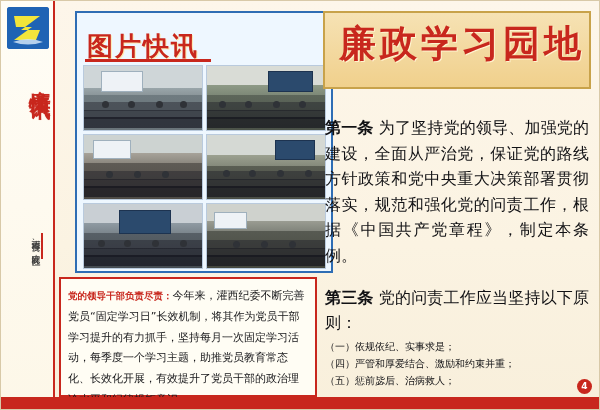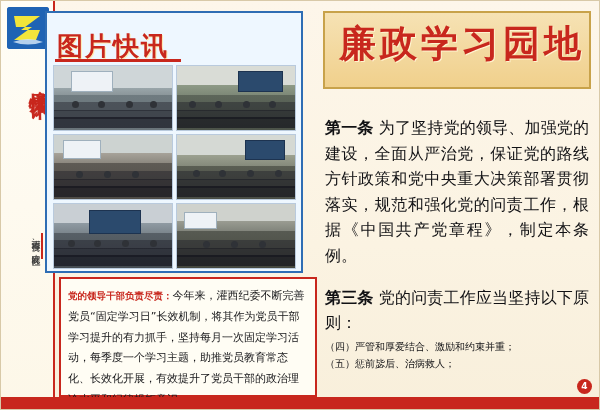--- a/index.html
+++ b/index.html
@@ -66,21 +66,21 @@
   #left-sub .dash {
     display: block;
     height: 26px;
     border-left: 2px solid #c8271d;
     margin: 0 auto 3px auto;
     width: 0;
   }
   
   #photo-panel {
     position: absolute;
-    left: 44px; top: 10px;
+    left: 74px; top: 10px;
     width: 258px; height: 262px;
     background: #eef7ff;
     border: 2px solid #2e6db4;
     box-sizing: border-box;
     padding: 4px;
   }
   #photo-title {
     position: absolute;
     left: 10px; top: 16px;
     font-size: 26px;
@@ -369,20 +369,21 @@
         <span>为了坚持党的领导、加强党的建设，全面从严治党，保证党的路线方针政策和党中央重大决策部署贯彻落实，规范和强化党的问责工作，根据《中国共产党章程》，制定本条例。</span>
       </p>
 
 
       <p class="art">
         <b>第三条</b>
         <span>党的问责工作应当坚持以下原则：</span>
       </p>
 
       <div class="art-list">
+        <div>（一）依规依纪、实事求是；</div>
         <div>（四）严管和厚爱结合、激励和约束并重；</div>
         <div>（五）惩前毖后、治病救人；</div>
 
       </div>
 
     </div>
   </div>
 
   <div id="bottom-bar"></div>
   <div id="page-num">4</div>

